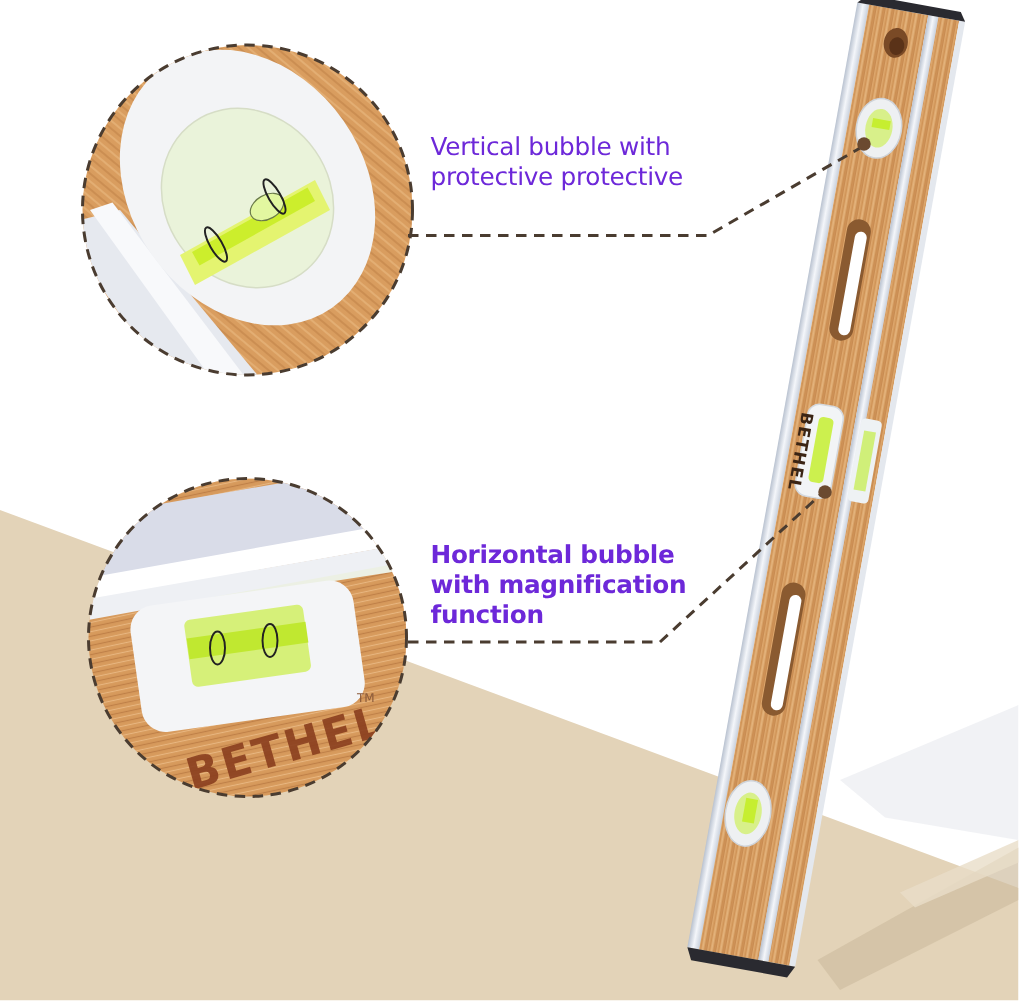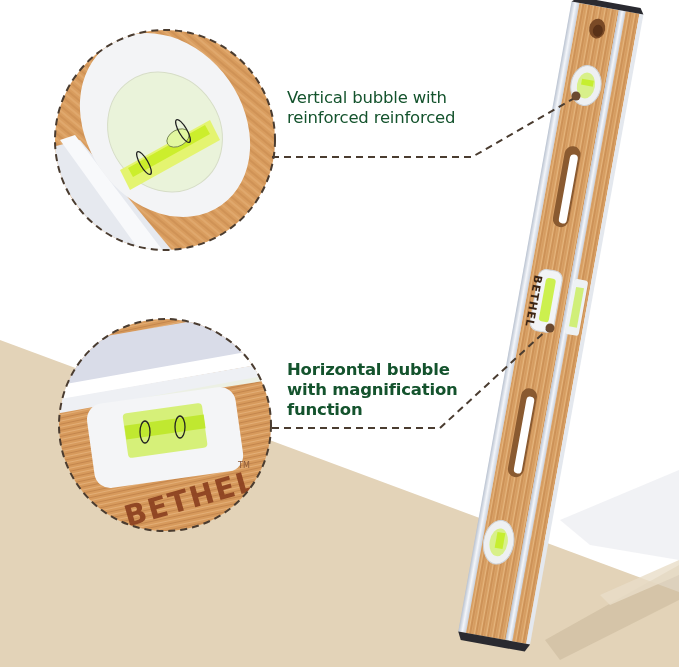--- a/index.html
+++ b/index.html
@@ -1,19 +1,19 @@
 <!DOCTYPE html>
 <html><head>
 <meta charset="utf-8">
 <style>
   html, body { margin: 0; padding: 0; }
   body { width: 679px; height: 667px; overflow: hidden; background: #ffffff; position: relative; font-family: "DejaVu Sans", "Liberation Sans", sans-serif; }
   .stage { position: absolute; left: 0; top: 0; width: 679px; height: 667px; }
   .stage svg { position: absolute; left: 0; top: 0; }
-  .label { position: absolute; color: #14532d; font-size: 16.5px; line-height: 20px; letter-spacing: -0.2px; }
+  .label { position: absolute; color: #6d28d9; font-size: 16.5px; line-height: 20px; letter-spacing: -0.2px; }
   .label-top { left: 287px; top: 88px; width: 200px; }
   .label-bottom { left: 287px; top: 360px; width: 200px; font-weight: bold; }
 </style>
 </head>
 <body>
 
 <div class="stage">
 <svg width="679" height="667" viewBox="0 0 679 667">
   <defs>
     <linearGradient id="bamboo" x1="0" x2="1" y1="0" y2="0">
@@ -132,20 +132,20 @@
   <circle cx="165" cy="425" r="106" fill="none" stroke="#4a3c30" stroke-width="2" stroke-dasharray="7,5"></circle>
 
   <polyline points="272,157 472,157 578,96" fill="none" stroke="#4a3c30" stroke-width="2" stroke-dasharray="7,5"></polyline>
   <circle cx="576" cy="96" r="4.5" fill="#6b4a30"></circle>
   <polyline points="272,428 440,428 550,327" fill="none" stroke="#4a3c30" stroke-width="2" stroke-dasharray="7,5"></polyline>
   <circle cx="550" cy="328" r="4.5" fill="#6b4a30"></circle>
 </svg>
 
 <div class="label label-top">
   <div>Vertical bubble with</div>
-  <div>reinforced reinforced</div>
+  <div>protective protective</div>
 </div>
 <div class="label label-bottom">
   <div>Horizontal bubble</div>
   <div>with magnification</div>
   <div>function</div>
 </div>
 </div>
 
 </body></html>

